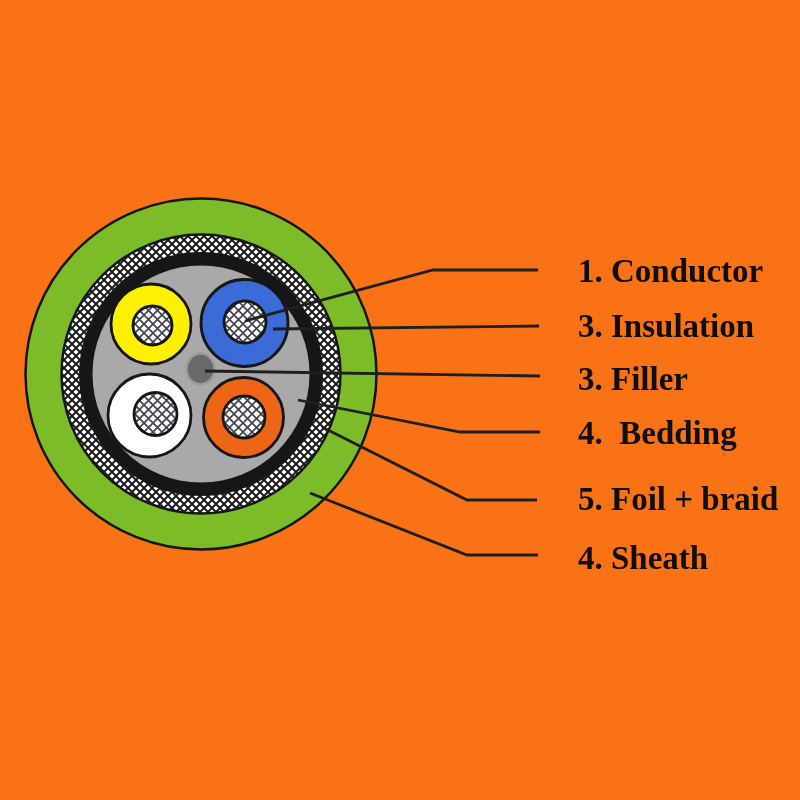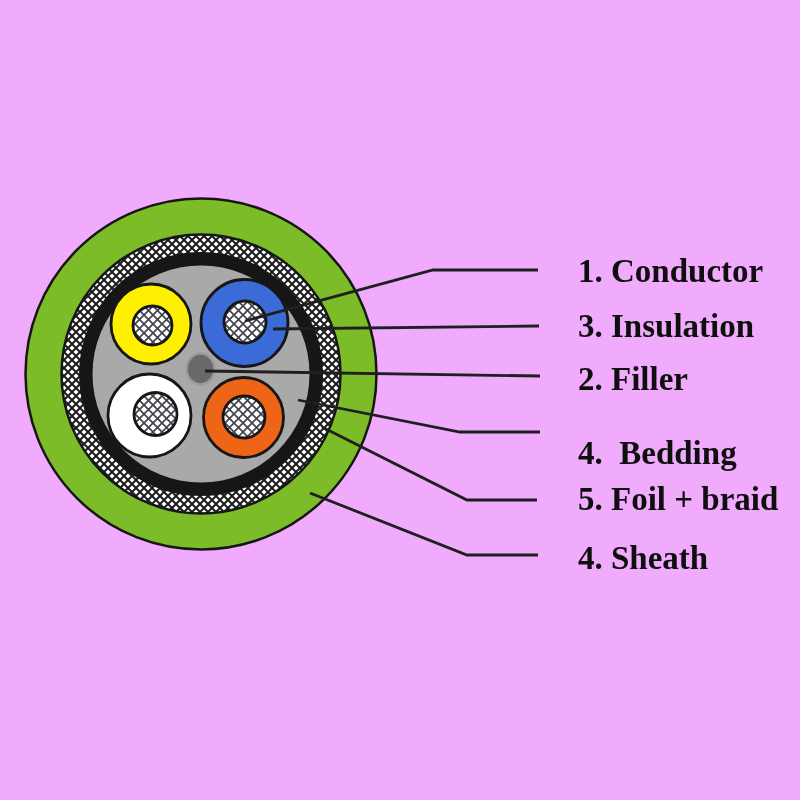--- a/index.html
+++ b/index.html
@@ -1,20 +1,20 @@
 <!DOCTYPE html>
 <html><head>
 <meta charset="utf-8">
 <style>
   html, body { margin: 0; padding: 0; background: #ffffff; }
   .page {
     position: relative;
     width: 800px;
     height: 800px;
-    background: #f0abfc;
+    background: #f97316;
     overflow: hidden;
     font-family: "Liberation Serif", serif;
   }
   .diagram-svg {
     position: absolute;
     left: 0; top: 0;
     width: 800px; height: 800px;
   }
   .legend-label {
     position: absolute;
@@ -22,21 +22,21 @@
     font-family: "Liberation Serif", serif;
     font-weight: bold;
     font-size: 33px;
     line-height: 1.2;
     color: #0f0f0f;
     white-space: pre;
   }
   .lbl-1 { top: 252px; }
   .lbl-2 { top: 307px; }
   .lbl-3 { top: 360px; }
-  .lbl-4 { top: 414px; margin-top: 20px; }
+  .lbl-4 { top: 414px; }
   .lbl-5 { top: 480px; text-align: center; }
   .lbl-6 { top: 539px; }
 </style>
 </head>
 <body>
 
 <div class="page">
 
   <svg class="diagram-svg" viewBox="0 0 800 800" xmlns="http://www.w3.org/2000/svg">
     <defs>
@@ -73,18 +73,18 @@
     <polyline points="245,321 433,270 538,270" fill="none" stroke-width="2.8" stroke="#1f1f1f"></polyline>
     <polyline points="273,329 539,326" fill="none" stroke-width="2.8" stroke="#1f1f1f"></polyline>
     <polyline points="205,371 540,376" fill="none" stroke-width="2.8" stroke="#1f1f1f"></polyline>
     <polyline points="298,400 460,432 540,432" fill="none" stroke-width="2.8" stroke="#1f1f1f"></polyline>
     <polyline points="322,427 467,500 537,500" fill="none" stroke-width="2.8" stroke="#1f1f1f"></polyline>
     <polyline points="310,493 467,555 538,555" fill="none" stroke-width="2.8" stroke="#1f1f1f"></polyline>
   </svg>
 
   <div class="legend-label lbl-1">1. Conductor</div>
   <div class="legend-label lbl-2">3. Insulation</div>
-  <div class="legend-label lbl-3">2. Filler</div>
+  <div class="legend-label lbl-3">3. Filler</div>
   <div class="legend-label lbl-4">4.  Bedding</div>
   <div class="legend-label lbl-5">5. Foil + braid</div>
   <div class="legend-label lbl-6">4. Sheath</div>
 
 </div>
 
 </body></html>

